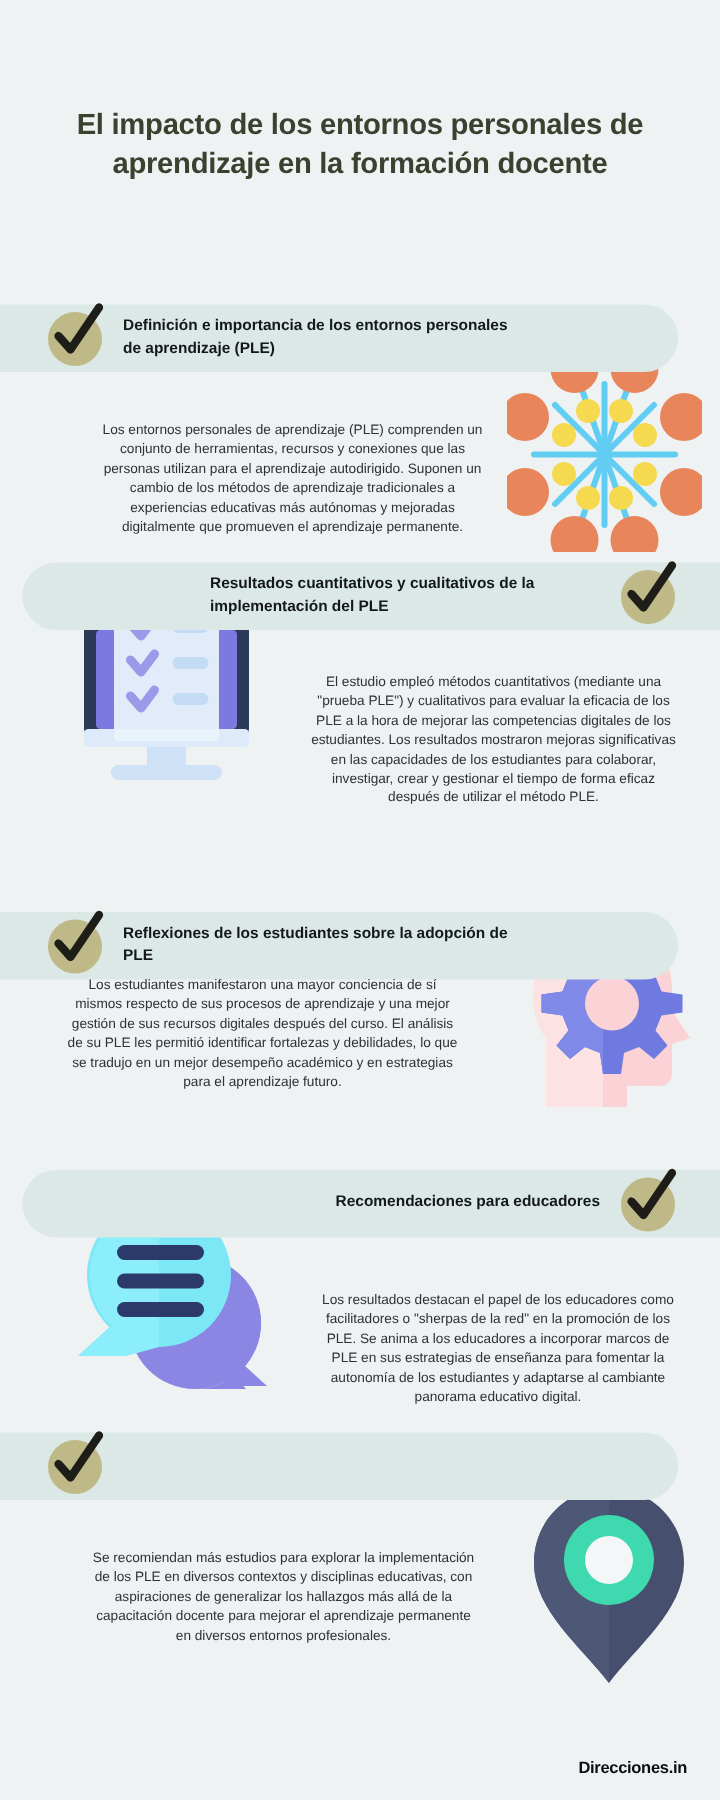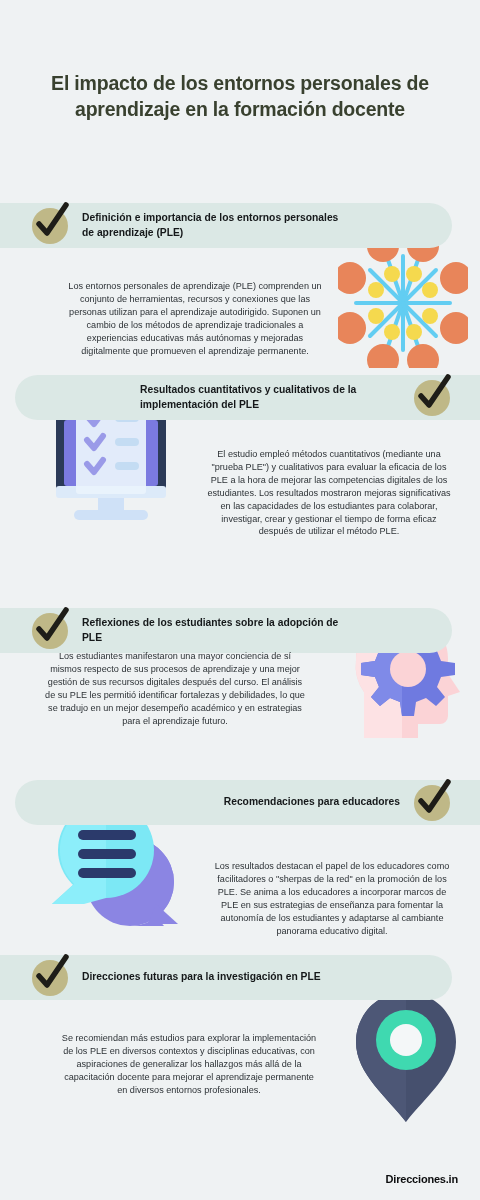--- a/index.html
+++ b/index.html
@@ -244,20 +244,19 @@
       <circle cx="58" cy="52" r="16" fill="#f4f7f8"></circle>
     </svg>
   </div>
 
   <div class="band left" style="top:955px;">
     <div class="badge">
       <svg viewBox="0 0 44 44">
         <path d="M10 23 L18 32 L37 4" fill="none" stroke="#1e1d18" stroke-width="5.5" stroke-linecap="round" stroke-linejoin="round"></path>
       </svg>
     </div>
-    <div class="band-title">Direcciones futuras para la investigación en PLE</div>
   </div>
 
   <div class="para" style="left:58px; top:1032px; width:262px;">Se recomiendan más estudios para explorar la implementación de los PLE en diversos contextos y disciplinas educativas, con aspiraciones de generalizar los hallazgos más allá de la capacitación docente para mejorar el aprendizaje permanente en diversos entornos profesionales.</div>
 
   <div class="footer-brand">Direcciones.in</div>
 
 </div>
 
 </body></html>

